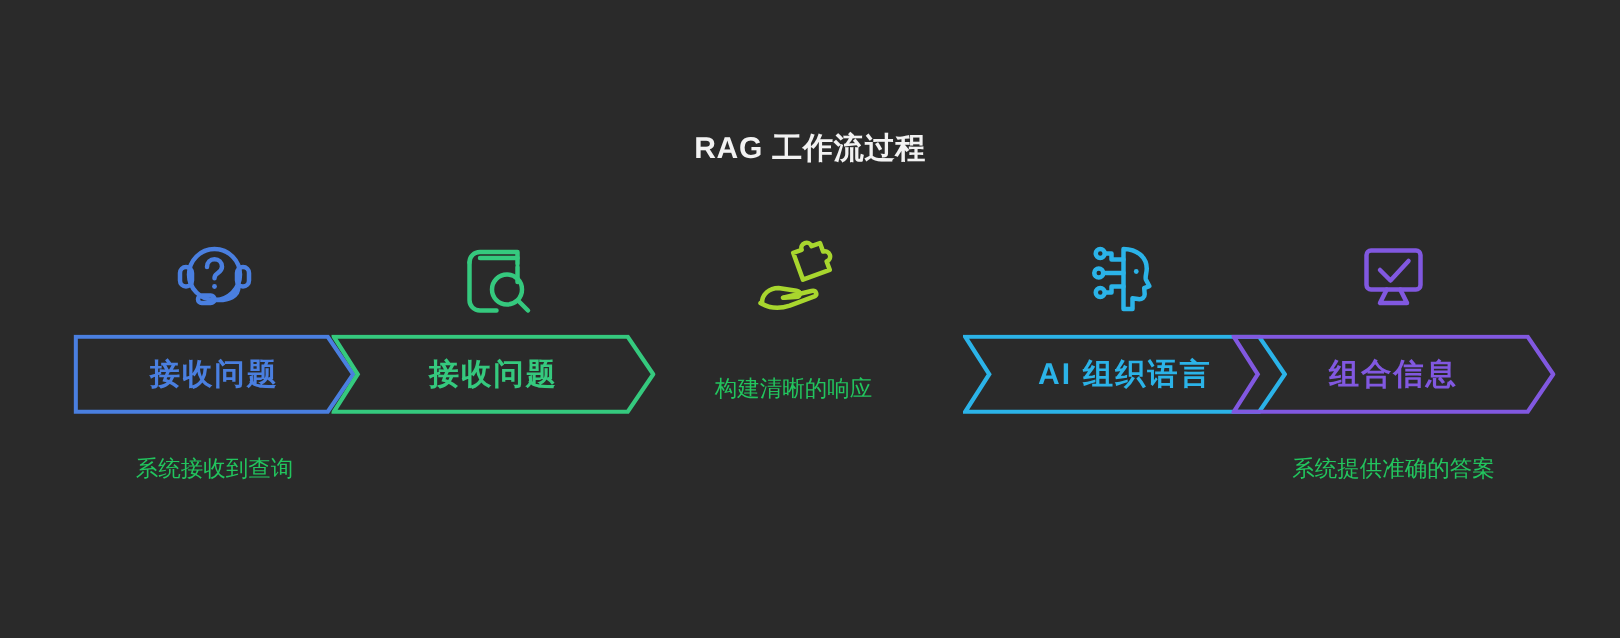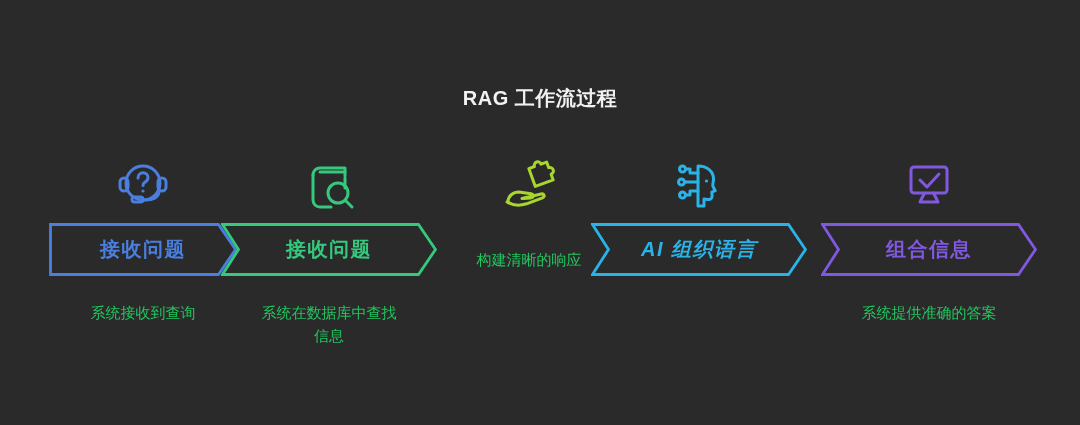--- a/index.html
+++ b/index.html
@@ -68,35 +68,34 @@
         <circle class="ico" cx="40" cy="38" r="10"></circle>
         <path class="ico" d="M47.5 45.5 L54 52"></path>
       </svg>
     </div>
     <div class="arrow-box">
       <svg width="216" height="53" viewBox="0 0 216 53">
         <polygon class="arrow-shape" points="1.5,1.5 197.5,1.5 214.5,26.5 197.5,51.5 1.5,51.5 17.5,26.5"></polygon>
       </svg>
       <div class="arrow-label">接收问题</div>
     </div>
-    <div class="desc">系统在数据库中查找信息</div>
   </div>
 
   <div class="step" style="left: 421px; width: 216px; color: rgb(168, 214, 46);">
     <div class="icon-box">
       <svg width="62" height="62" viewBox="0 0 62 62">
         <path class="ico" transform="rotate(-20 42 18)" d="M33 10 h6 a3.5 3.5 0 1 1 7 0 h6 v6 a3.5 3.5 0 1 1 0 7 v6 h-19 z"></path>
         <path class="ico" d="M10 47 c0-6 5-10 11-10 l12 1.8 c3 .5 3 4 -.5 4.2 l-8 .5"></path>
         <path class="ico" d="M24 43.5 l19-4.5 c3-.7 4.5 2.5 1.5 3.8 l-16 6 c-8 2.5-15 1-19.5-1.8"></path>
       </svg>
     </div>
     <div class="desc">构建清晰的响应</div>
   </div>
 
-  <div class="step" style="left: 591px; width: 216px; color: rgb(43, 179, 232); font-style: italic;">
+  <div class="step" style="left: 642px; width: 216px; color: rgb(43, 179, 232);">
     <div class="icon-box">
       <svg width="62" height="62" viewBox="0 0 62 62">
         <path class="ico" d="M30 51 V11 c9 0 15.5 5.5 15.5 13 c0 3.2 -1.2 5.3 -.6 7.3 l2.3 4.4 -3.4 1.4 .3 3.7 c.2 2.6 -1.7 4 -4.5 3.6 l-3.6 -.5 v7.1 z"></path>
         <circle class="ico-fill" cx="38.5" cy="26" r="1.6"></circle>
         <path class="ico" d="M30 18 h-8 v-4 h-4"></path>
         <circle class="ico" cx="14.5" cy="14" r="3"></circle>
         <path class="ico" d="M30 27 h-13"></path>
         <circle class="ico" cx="13.5" cy="27" r="3"></circle>
         <path class="ico" d="M30 36 h-8 v4 h-4"></path>
         <circle class="ico" cx="14.5" cy="40" r="3"></circle>

